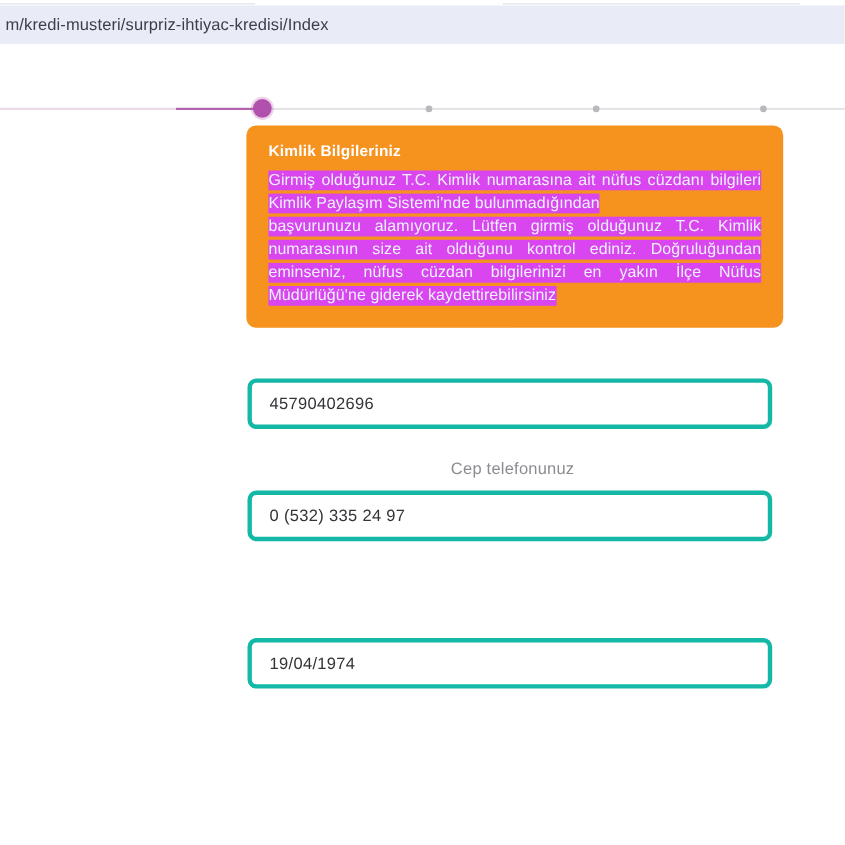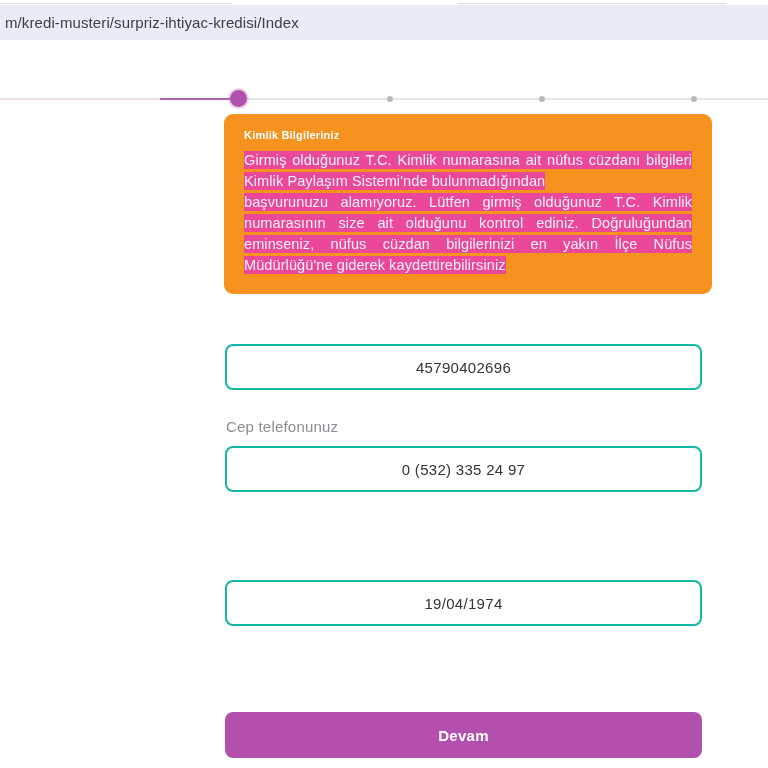--- a/index.html
+++ b/index.html
@@ -47,44 +47,44 @@
   .dot-3 { left: 539px; }
   .dot-4 { left: 691px; }
 
   
   .alert {
     position: absolute; left: 224px; top: 114px; width: 488px;
     background: #f6921e; border-radius: 9px;
     padding: 15px 20px 18px 20px;
   }
   .alert-title {
-    color: #ffffff; font-weight: bold; font-size: 11px;
+    color: #ffffff; font-weight: bold; font-size: 14px;
     margin-bottom: 9px; letter-spacing: 0.2px;
   }
   .alert-body {
     font-size: 14.5px; line-height: 21px; text-align: justify;
     color: #edf1fb; letter-spacing: 0.1px;
   }
-  .alert-body .selected { background: #ec4899; padding: 1px 0; }
+  .alert-body .selected { background: #d946ef; padding: 1px 0; }
 
   
   .field-label {
     position: absolute; left: 226px; width: 480px;
     font-size: 15px; color: #8c8c92; letter-spacing: 0.2px;
   }
   .label-1 { top: 316px; }
-  .label-2 { top: 418px; }
+  .label-2 { top: 418px; text-align: center; }
   .label-3 { top: 520px; }
 
   .text-input {
     position: absolute; left: 225px; width: 477px; height: 46px;
-    border: 2px solid #14b8a6; border-radius: 8px; background: #ffffff;
+    border: 4px solid #14b8a6; border-radius: 8px; background: #ffffff;
     padding: 0 16px; font-size: 15px; color: #333338;
     font-family: "Liberation Sans", "DejaVu Sans", sans-serif;
-    letter-spacing: 0.3px; outline: none; text-align: center;
+    letter-spacing: 0.3px; outline: none;
   }
   .input-1 { top: 344px; }
   .input-2 { top: 446px; }
   .input-3 { top: 580px; }
 
   .disclaimer {
     position: absolute; left: 225px; top: 620px; width: 482px;
     font-size: 15px; line-height: 25.5px; color: #707077; letter-spacing: 0.2px;
   }
   .disclaimer .link { color: #a93a9b; font-weight: bold; cursor: pointer; }
@@ -130,15 +130,14 @@
   </div>
 
   <input class="text-input input-1" type="text" value="45790402696" style="">
 
   <div class="field-label label-2">Cep telefonunuz</div>
   <input class="text-input input-2" type="text" value="0 (532) 335 24 97" style="">
 
   <input class="text-input input-3" type="text" value="19/04/1974" style="">
 
 
-  <button class="submit-btn">Devam</button>
 
 </div>
 
 </body></html>

